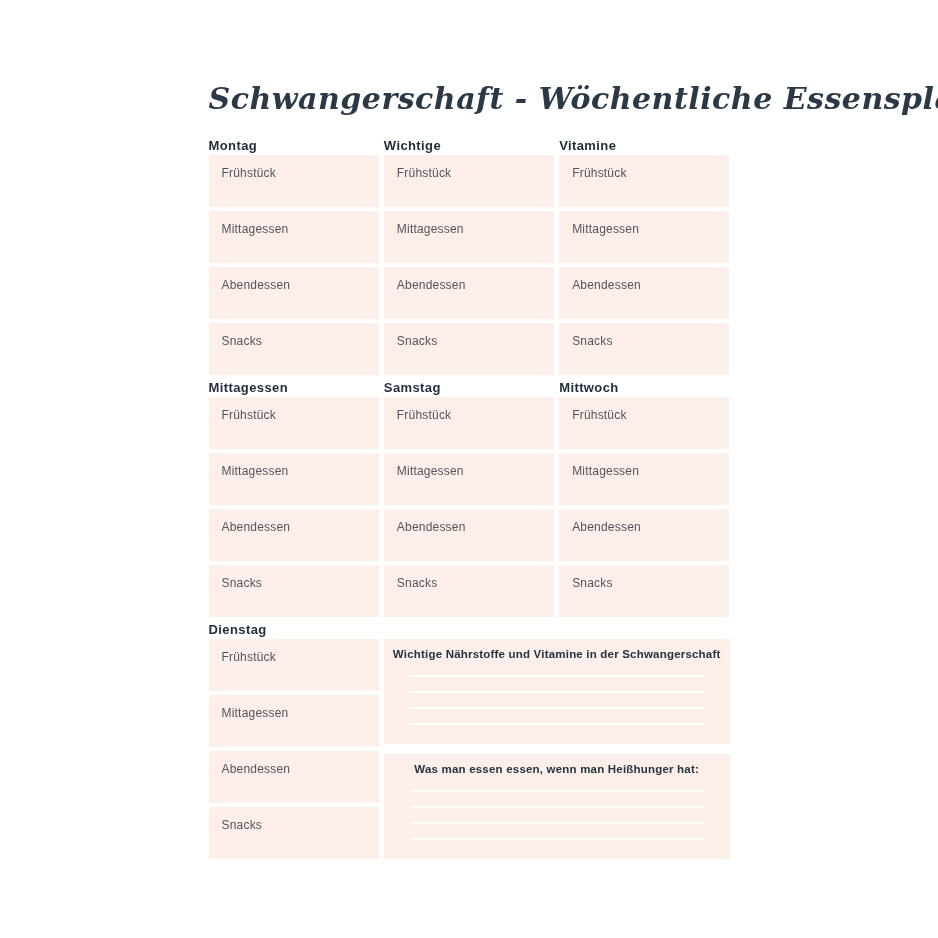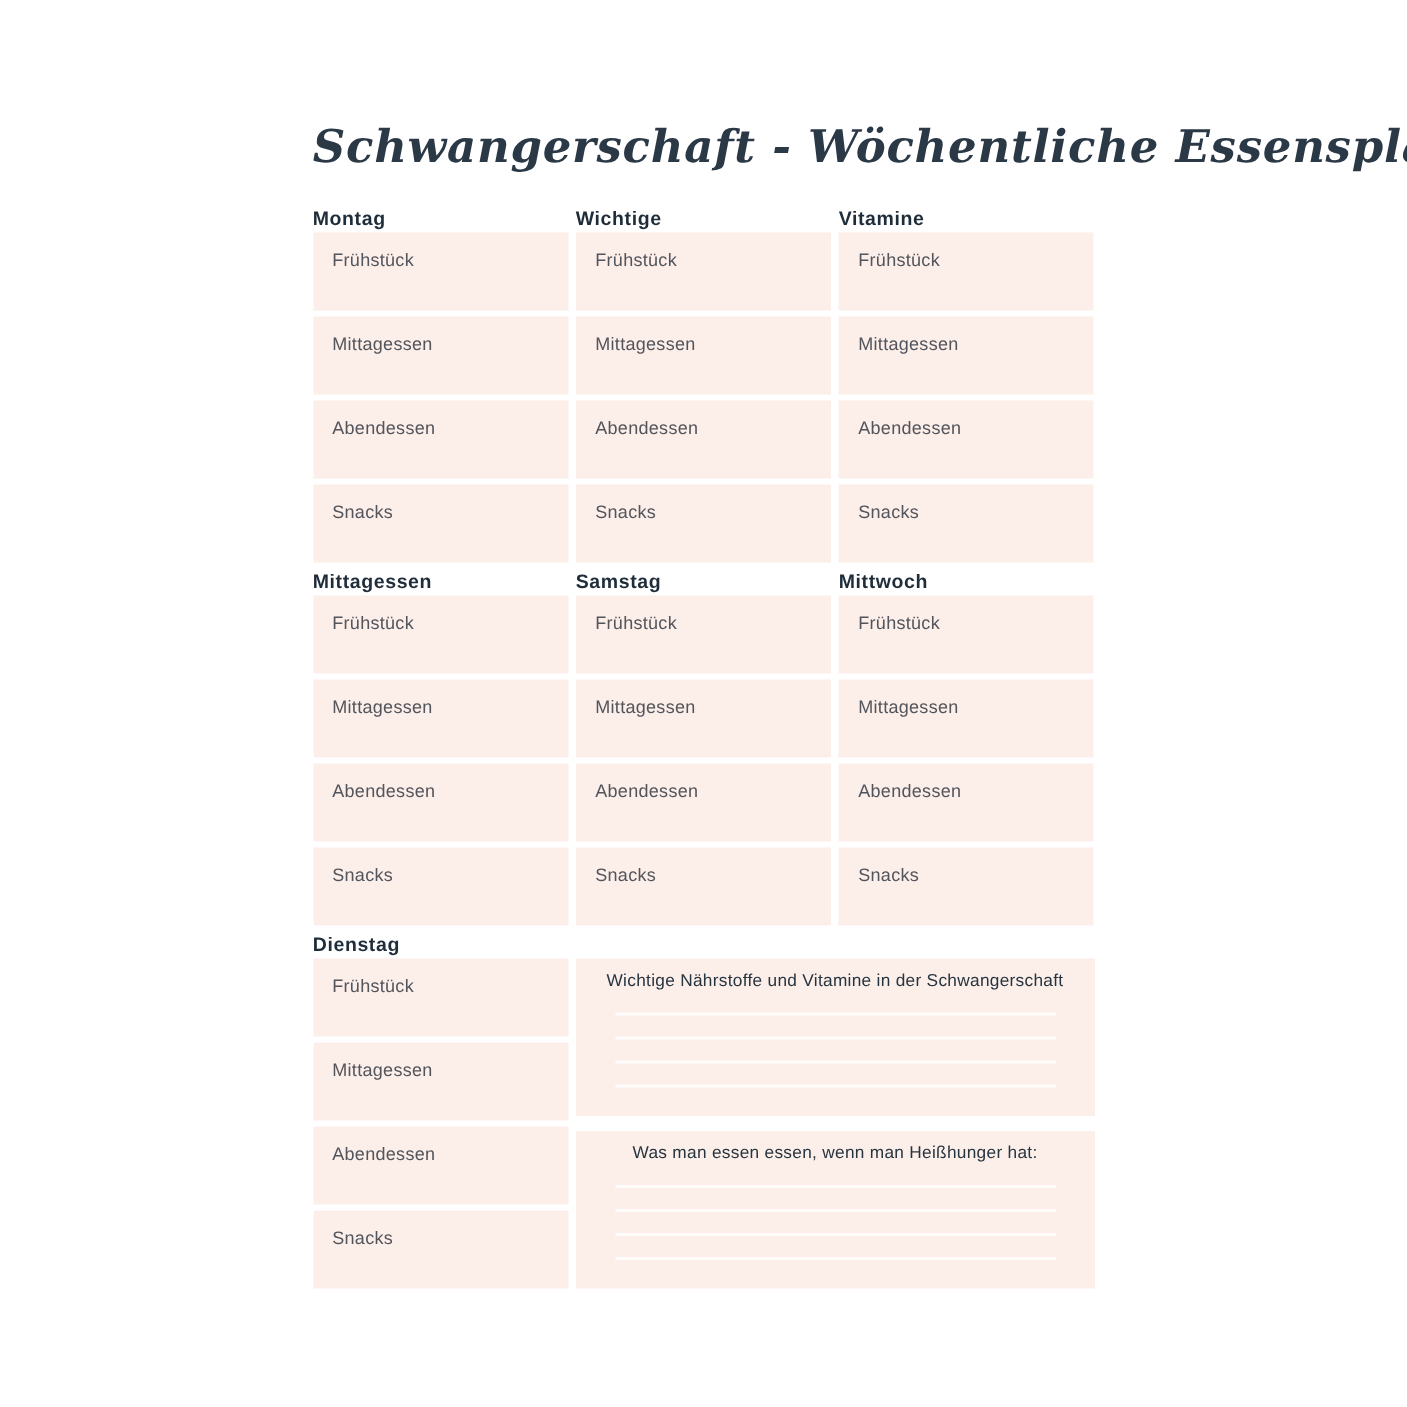--- a/index.html
+++ b/index.html
@@ -68,21 +68,21 @@
   .infobox {
     height: 105px;
     background: #fceee9;
     overflow: hidden;
   }
   .infobox-title {
     padding-top: 8px;
     text-align: center;
     font-size: 11.5px;
     line-height: 14px;
-    font-weight: 400;
+    font-weight: 700;
     letter-spacing: 0.2px;
     color: #26343f;
   }
   .rule {
     height: 2px;
     margin: 14px 26px 0;
     background: rgba(255, 255, 255, 0.85);
     border-radius: 1px;
   }
 </style>

